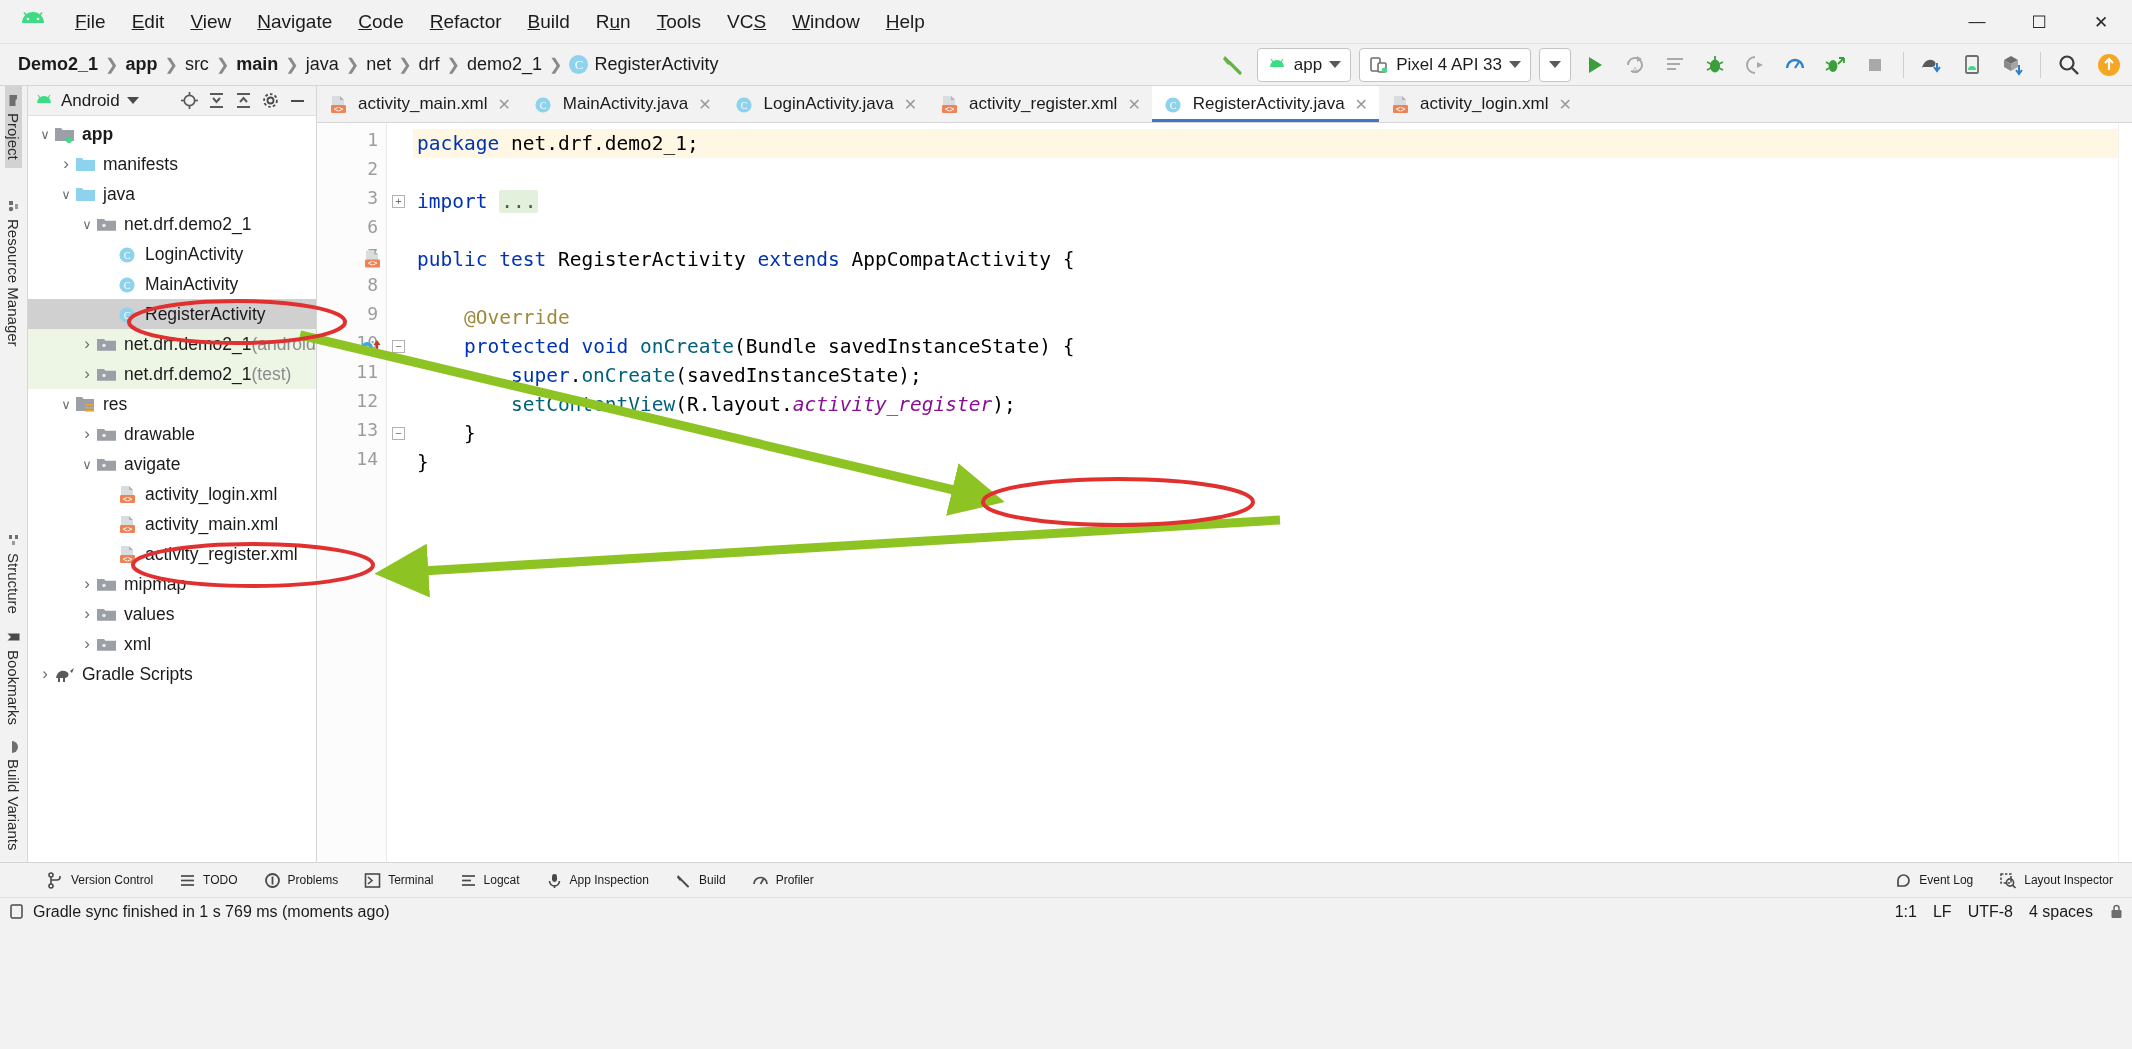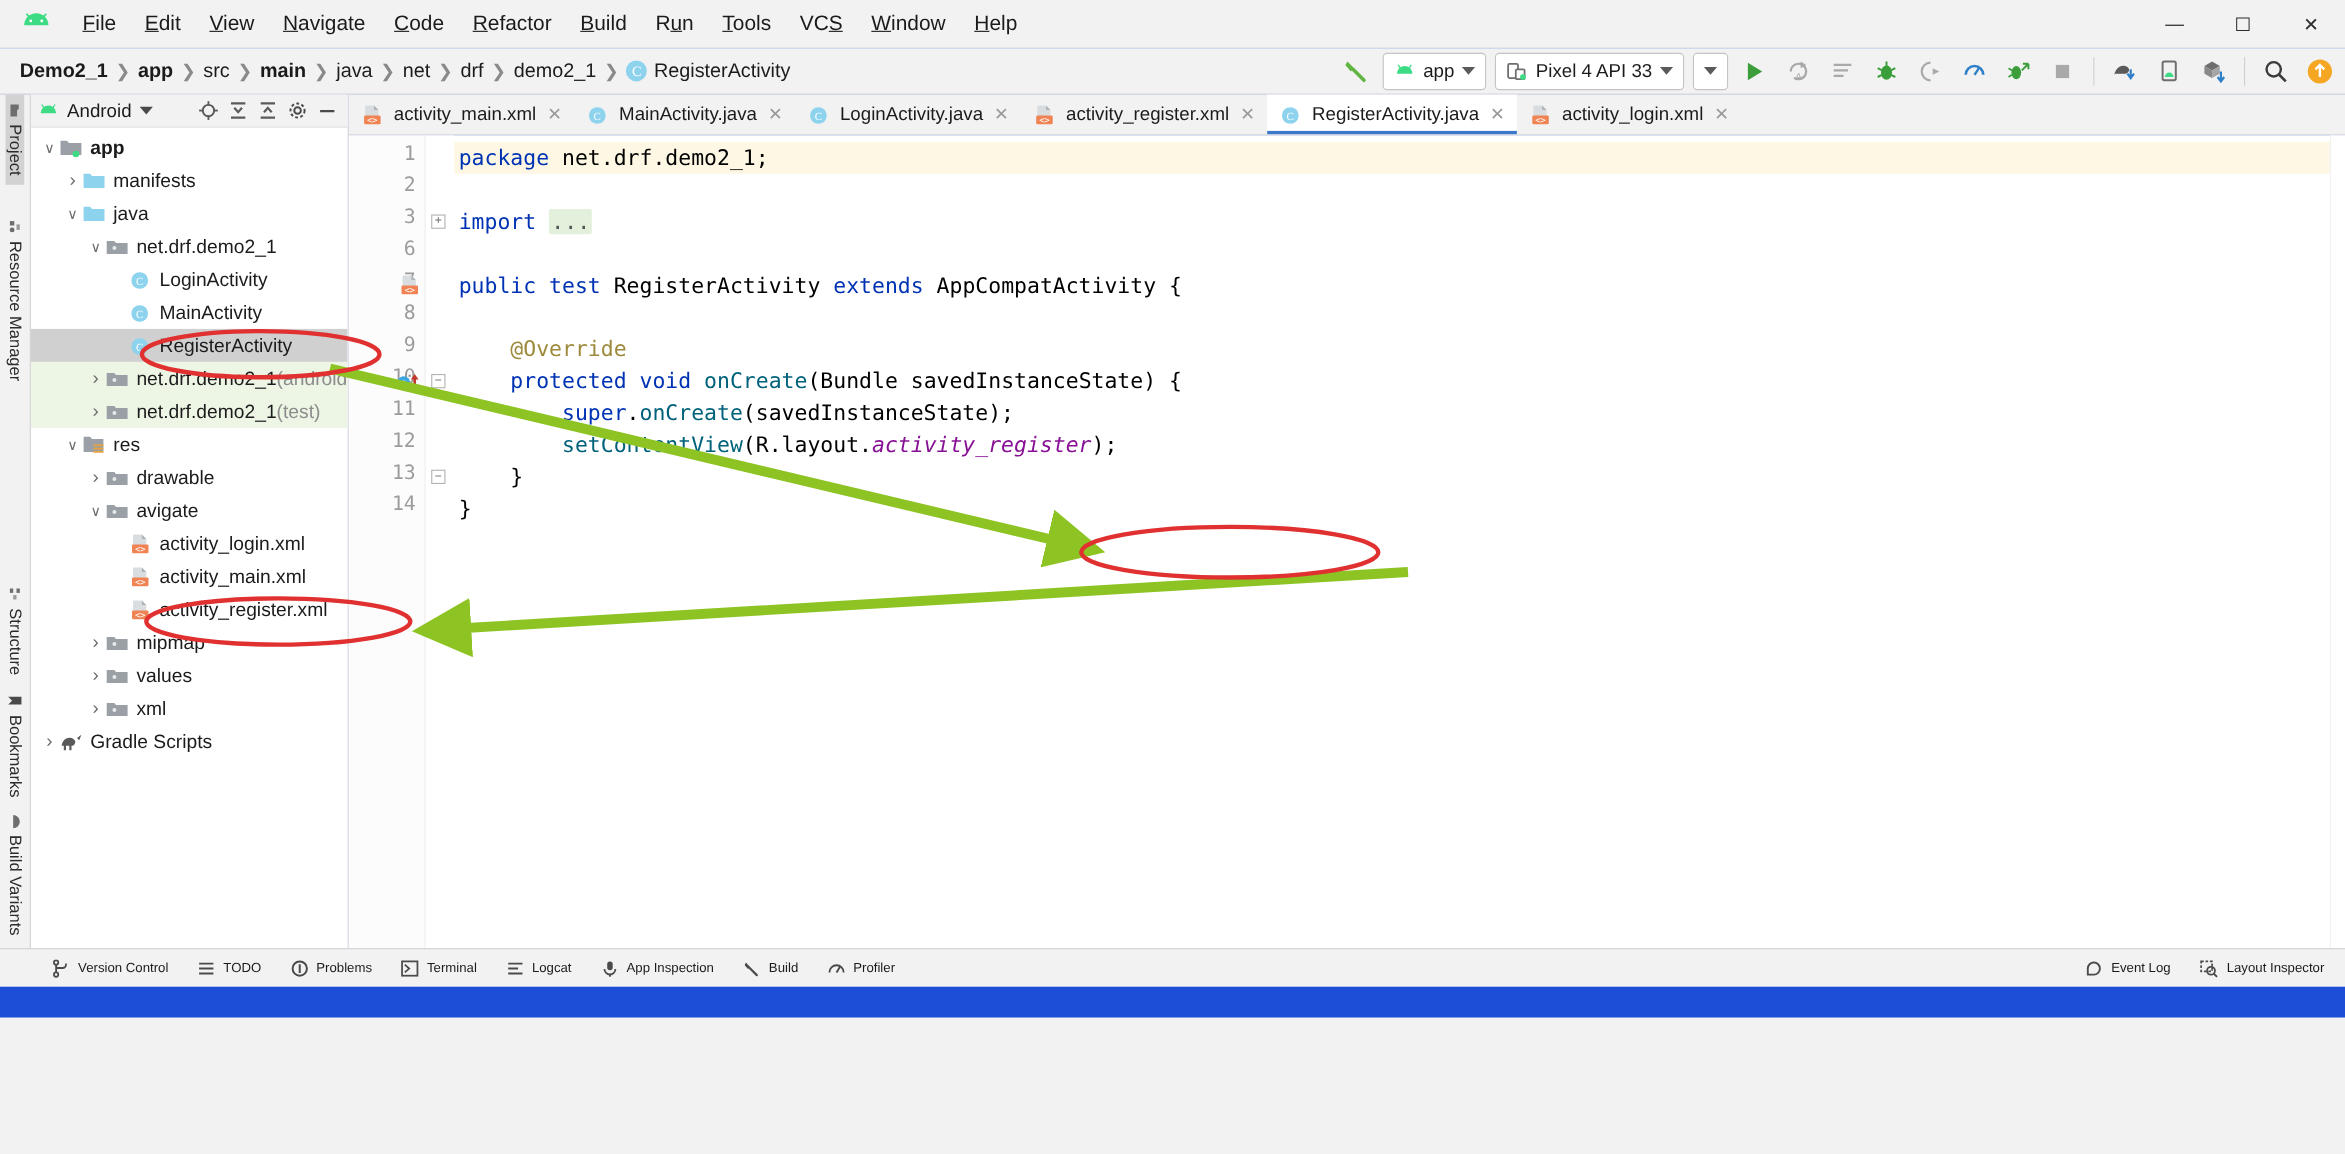--- a/index.html
+++ b/index.html
@@ -757,20 +757,38 @@
         <svg width="18" height="17" viewBox="0 0 18 17">
             <rect x="2" y="2" width="10" height="9" fill="none" stroke="#4a4a4a" stroke-width="1.5" stroke-dasharray="2.4 1.6"></rect>
             <circle cx="11" cy="10.5" r="3.6" fill="none" stroke="#4a4a4a" stroke-width="1.6"></circle>
             <line x1="13.6" y1="13.2" x2="16.5" y2="16" stroke="#4a4a4a" stroke-width="1.7"></line>
           </svg>
         <span>Layout Inspector</span>
       </div>
     </div>
   </div>
 
+  <div class="statusbar">
+    <div class="sb-left">
+      <svg width="17" height="17" viewBox="0 0 17 17">
+          <rect x="3" y="2" width="11" height="13" rx="1.4" fill="none" stroke="#4a4a4a" stroke-width="1.5"></rect>
+        </svg>
+      <span>Gradle sync finished in 1 s 769 ms (moments ago)</span>
+    </div>
+    <div class="sb-right">
+      <span>1:1</span>
+      <span>LF</span>
+      <span>UTF-8</span>
+      <span>4 spaces</span>
+      <svg width="15" height="17" viewBox="0 0 15 17">
+          <rect x="2.5" y="7" width="10" height="8" rx="1.2" fill="#6e6e6e"></rect>
+          <path d="M5 7 V5 a2.5 2.5 0 0 1 5 0 V7" fill="none" stroke="#6e6e6e" stroke-width="1.6"></path>
+        </svg>
+    </div>
+  </div>
 
   <svg class="overlay" viewBox="0 0 2132 1049" preserveAspectRatio="none">
     <defs>
       <marker id="garrow" markerWidth="6" markerHeight="6" refX="2.6" refY="3" orient="auto">
         <path d="M0,0 L6,3 L0,6 z" fill="#8dc423"></path>
       </marker>
     </defs>
 
     <line x1="300" y1="335" x2="975" y2="495" stroke="#8dc423" stroke-width="9" marker-end="url(#garrow)"></line>
 

